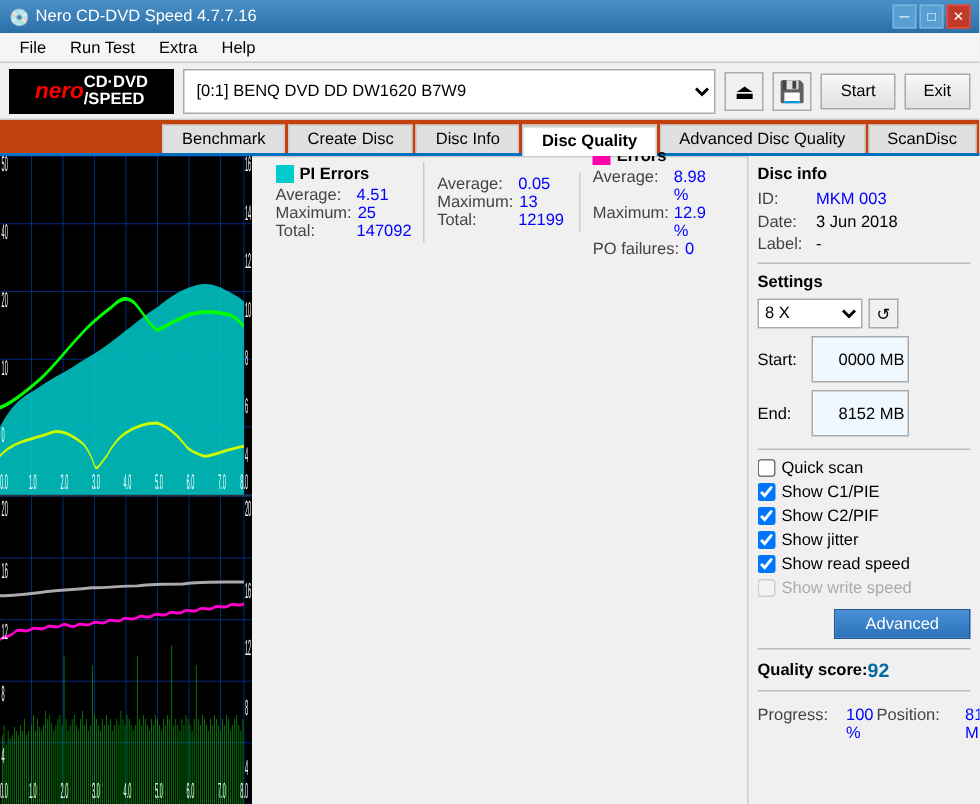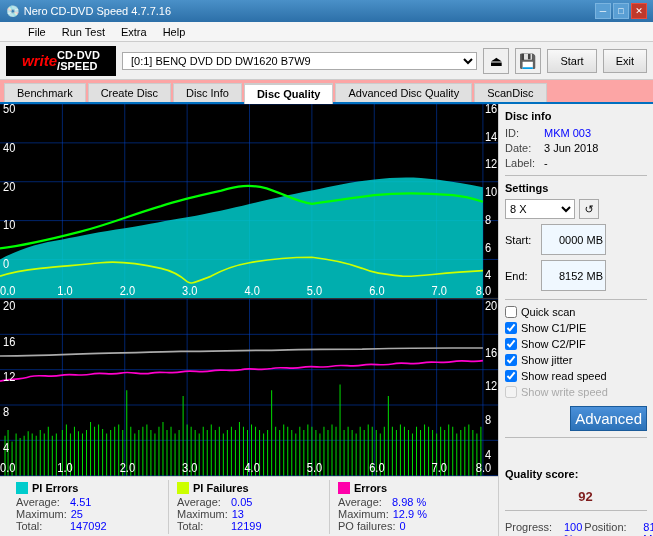--- a/index.html
+++ b/index.html
@@ -29,21 +29,21 @@
     }
     .title-bar-btn.close { background: #c0392b; border-color: #e74c3c; }
 
     
     .menu-bar {
       background: #f5f5f5;
       height: 20px;
       display: flex;
       align-items: center;
       border-bottom: 1px solid #ccc;
-      padding: 0 20px;
+      padding: 0 5px;
     }
     .menu-item {
       padding: 2px 8px;
       cursor: pointer;
       color: #000;
     }
 
     
     .toolbar {
       background: #f0f0f0;
@@ -62,21 +62,21 @@
       justify-content: center;
       background: #000;
       color: white;
       font-size: 13px;
       font-weight: bold;
       padding: 2px 4px;
     }
     .nero-logo span { color: #e00; }
     .drive-select {
       flex: 1;
-      height: 18px;
+      height: 30px;
       border: 1px solid #aaa;
       background: white;
       padding: 0 4px;
       font-size: 11px;
     }
     .toolbar-icon-btn {
       width: 26px; height: 26px;
       border: 1px solid #aaa;
       background: #f0f0f0;
       display: flex; align-items: center; justify-content: center;
@@ -88,24 +88,25 @@
       padding: 0 12px;
       border: 1px solid #aaa;
       background: linear-gradient(to bottom, #f8f8f8, #e0e0e0);
       cursor: pointer;
       font-size: 11px;
     }
 
     
     .tab-bar {
       display: flex;
-      background: #fca5a5;
+      background: #c2410c;
       border-bottom: 2px solid #0070c0;
       padding-top: 3px;
       padding-left: 4px;
+      justify-content: flex-end;
     }
     .tab {
       padding: 3px 12px;
       border: 1px solid #ccc;
       border-bottom: none;
       background: #e0e0e0;
       cursor: pointer;
       margin-right: 2px;
       font-size: 11px;
     }
@@ -175,31 +176,31 @@
     }
     .checkbox-row {
       display: flex; align-items: center; gap: 4px;
       font-size: 11px; margin-bottom: 1px;
     }
     .checkbox-row input[type=checkbox] { width: 12px; height: 12px; }
     .advanced-btn {
       background: linear-gradient(to bottom, #4a90d9, #2c72b8);
       color: white;
       border: 1px solid #1a5a99;
-      padding: 3px 4px;
+      padding: 3px 20px;
       cursor: pointer;
-      font-size: 15px;
+      font-size: 11px;
       align-self: flex-end;
       margin-top: 2px;
     }
     .quality-score-row {
       display: flex; align-items: center; justify-content: flex-start;
       font-size: 11px; font-weight: bold;
     }
-    .quality-value { color: #7f1d1d; font-size: 11px; margin-top: 45px; }
+    .quality-value { color: #0369a1; font-size: 11px; }
 
     
     .stat-col {
       flex: 1;
       padding: 2px 8px;
       border-right: 1px solid #ccc;
     }
     .stat-col:last-child { border-right: none; }
     .stat-legend {
       display: flex; align-items: center; gap: 4px; margin-bottom: 2px;
@@ -231,21 +232,21 @@
 
 <div class="menu-bar">
   <span class="menu-item">File</span>
   <span class="menu-item">Run Test</span>
   <span class="menu-item">Extra</span>
   <span class="menu-item">Help</span>
 </div>
 
 <div class="toolbar">
   <div class="nero-logo">
-    <span style="color:red;font-style:italic;font-size:15px;">write</span>
+    <span style="color:red;font-style:italic;font-size:15px;">nero</span>
     <span style="color:white;font-size:11px;line-height:1;">CD·DVD<br>/SPEED</span>
   </div>
   <select class="drive-select">
     <option>[0:1]  BENQ DVD DD DW1620 B7W9</option>
   </select>
   <div class="toolbar-icon-btn">⏏</div>
   <div class="toolbar-icon-btn">💾</div>
   <button class="toolbar-btn">Start</button>
   <button class="toolbar-btn">Exit</button>
 </div>
@@ -254,21 +255,21 @@
   <div class="tab">Benchmark</div>
   <div class="tab">Create Disc</div>
   <div class="tab">Disc Info</div>
   <div class="tab active">Disc Quality</div>
   <div class="tab">Advanced Disc Quality</div>
   <div class="tab">ScanDisc</div>
 </div>
 
 <div class="main-content">
 
-  <div style="flex:1; display:flex; flex-direction:column;">
+  <div style="flex:1; display:flex; ">
 
     <div style="flex:1; background:#000; display:flex; flex-direction:column; position:relative;">
 
       <div style="flex:1.1; position:relative; border-bottom:1px solid #333;">
         <svg width="100%" height="100%" viewBox="0 0 495 175" preserveAspectRatio="none">
 
           <line x1="0" y1="0" x2="495" y2="0" stroke="#0044cc" stroke-width="0.5"></line>
           <line x1="0" y1="35" x2="495" y2="35" stroke="#0044cc" stroke-width="0.5"></line>
           <line x1="0" y1="70" x2="495" y2="70" stroke="#0044cc" stroke-width="0.5"></line>
           <line x1="0" y1="105" x2="495" y2="105" stroke="#0044cc" stroke-width="0.5"></line>
@@ -502,24 +503,20 @@
           <span class="stat-name">Maximum:</span>
           <span class="stat-num">25</span>
         </div>
         <div class="stat-row">
           <span class="stat-name">Total:</span>
           <span class="stat-num">147092</span>
         </div>
       </div>
 
       <div class="stat-col">
-        <div class="stat-legend">
-          <span class="stat-dot" style="background:#ccff00;"></span>
-          <span class="stat-label">PI Failures</span>
-        </div>
         <div class="stat-row">
           <span class="stat-name">Average:</span>
           <span class="stat-num">0.05</span>
         </div>
         <div class="stat-row">
           <span class="stat-name">Maximum:</span>
           <span class="stat-num">13</span>
         </div>
         <div class="stat-row">
           <span class="stat-name">Total:</span>

